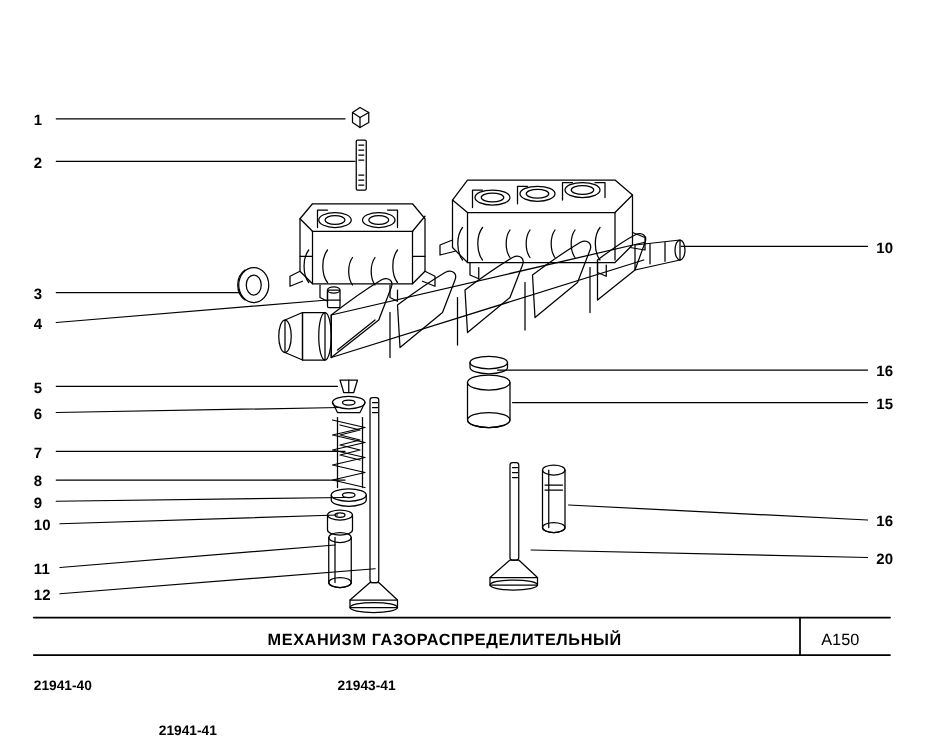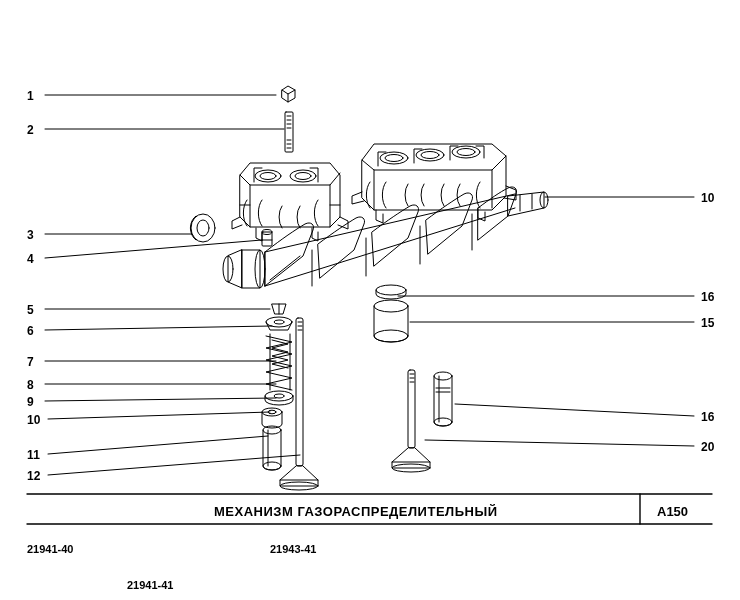--- a/index.html
+++ b/index.html
@@ -53,21 +53,21 @@
     color: #000000;
     letter-spacing: 0.5px;
     white-space: nowrap;
     padding-left: 39px;
   }
   .code-text {
     position: absolute;
     left: 657px;
     top: 504px;
     font-size: 13px;
-    font-weight: bold;
+    font-weight: normal;
     color: #000000;
     white-space: nowrap;
   }
   .part-num {
     position: absolute;
     top: 543px;
     font-size: 11px;
     font-weight: bold;
     color: #000000;
     white-space: nowrap;

